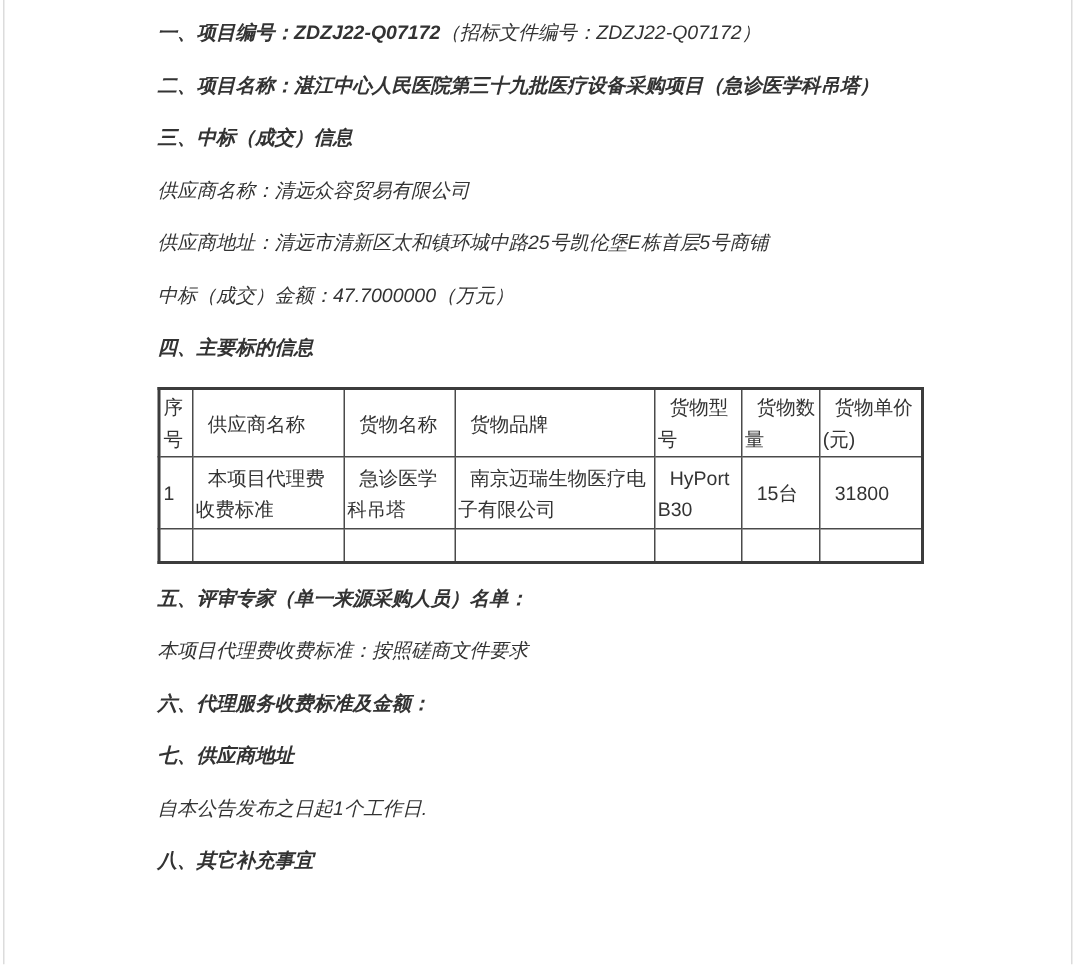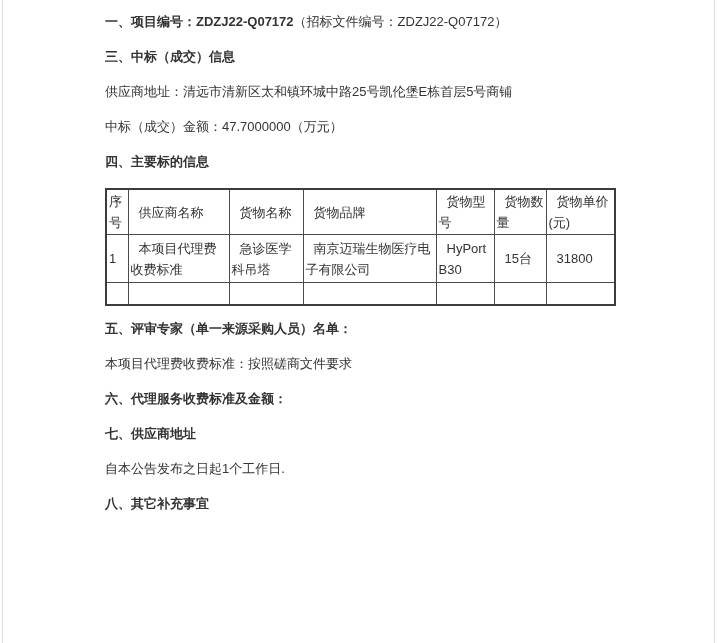--- a/index.html
+++ b/index.html
@@ -18,20 +18,21 @@
     border-left: 1px solid #dcdcdc;
     border-right: 1px solid #dcdcdc;
     padding: 13px 14px 6px 102px;
     overflow: hidden;
   }
   .para {
     margin: 0 0 17px 0;
     font-size: 13px;
     line-height: 18px;
     white-space: nowrap;
+    font-style: italic;
   }
   .bold { font-weight: bold; }
   table.items {
     border-collapse: collapse;
     table-layout: fixed;
     width: 509px;
     margin: 10px 0 14px 0;
     border: 2px solid #3c3c3c;
   }
   table.items td {
@@ -49,22 +50,24 @@
   tr.data-row  { height: 48px; }
   tr.empty-row { height: 22px; }
 </style>
 </head>
 <body>
 
 <div class="page">
 
   <p class="para"><span class="bold">一、项目编号：ZDZJ22-Q07172</span><span>（招标文件编号：ZDZJ22-Q07172）</span></p>
 
+  <p class="para bold">二、项目名称：湛江中心人民医院第三十九批医疗设备采购项目（急诊医学科吊塔）</p>
 
   <p class="para bold">三、中标（成交）信息</p>
+  <p class="para">供应商名称：清远众容贸易有限公司</p>
   <p class="para">供应商地址：清远市清新区太和镇环城中路25号凯伦堡E栋首层5号商铺</p>
   <p class="para">中标（成交）金额：47.7000000（万元）</p>
 
   <p class="para bold">四、主要标的信息</p>
 
   <table class="items">
     <colgroup>
       <col style="width:22px">
         <col style="width:101px">
         <col style="width:74px">

